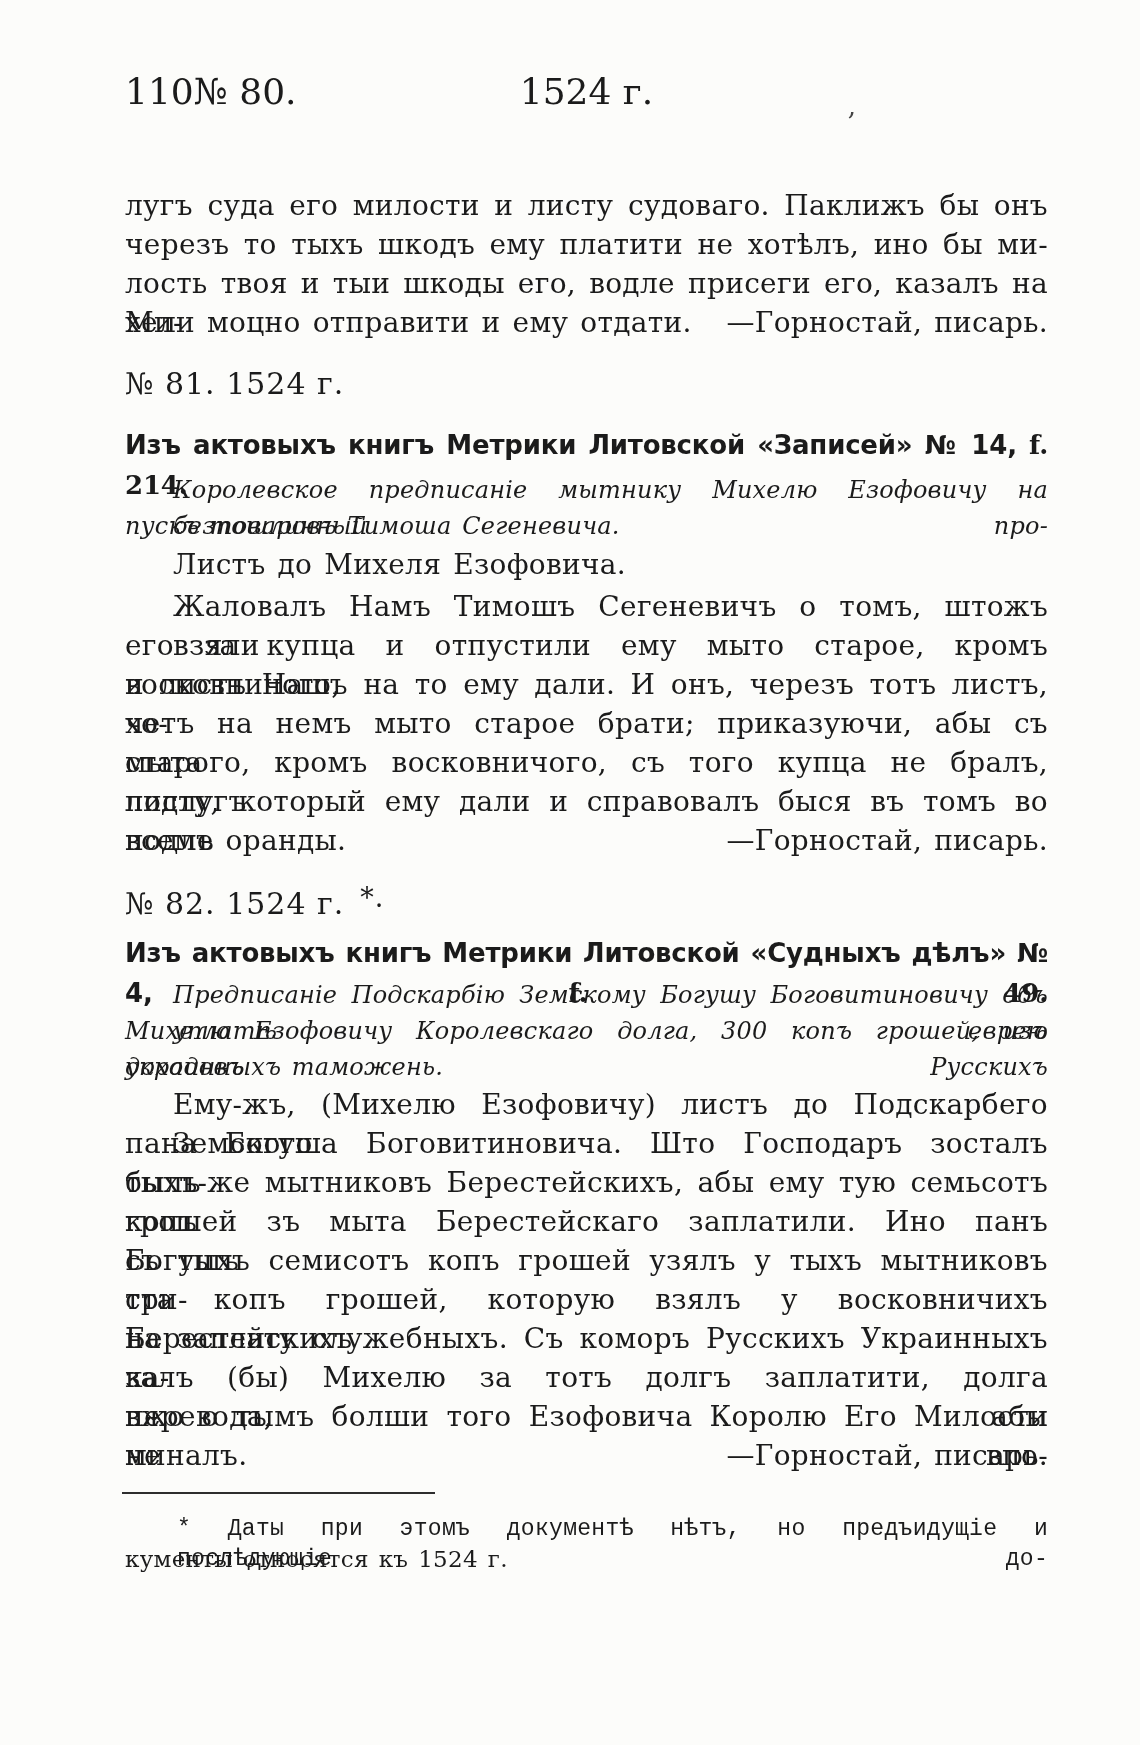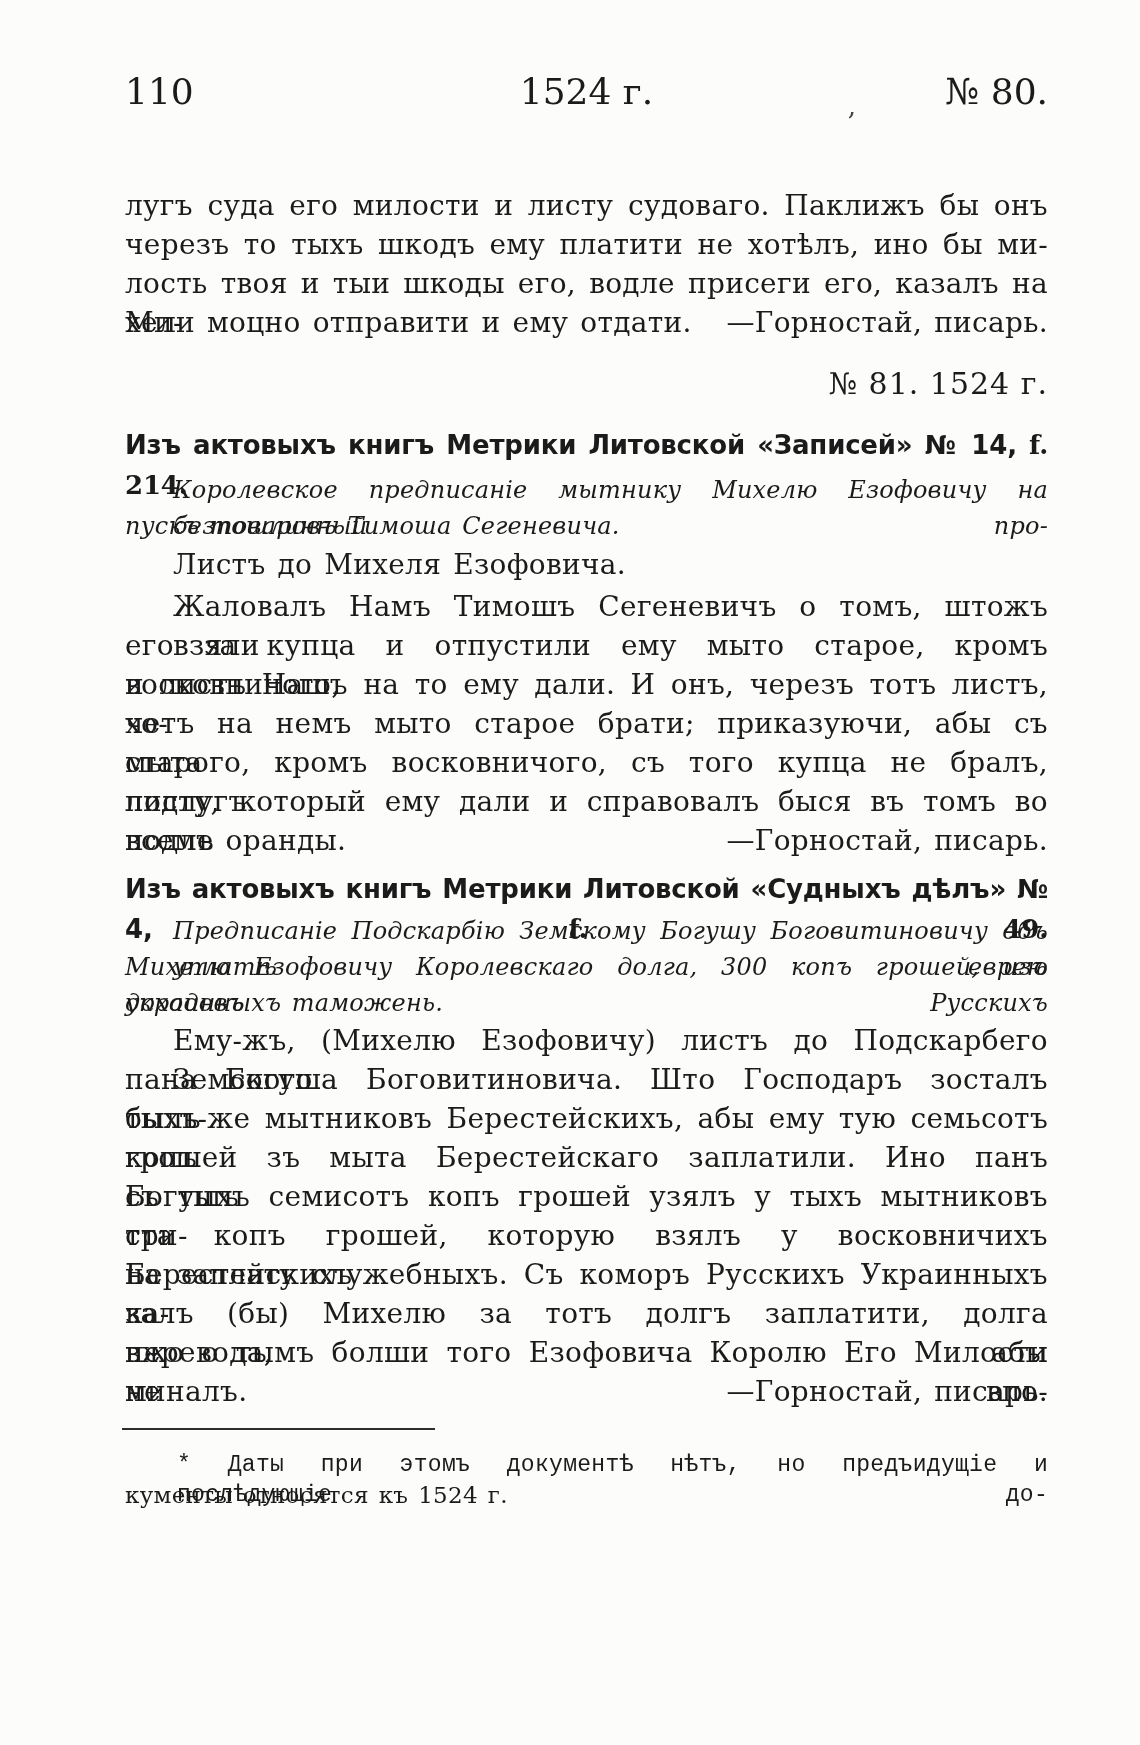--- a/index.html
+++ b/index.html
@@ -11,21 +11,21 @@
     color:#1b1b1b;
     overflow:hidden;
   }
   .page{
     position:absolute;left:125px;top:0;width:923px;
   }
   
   .runhead{
     margin-top:70px;height:44px;line-height:44px;
     font-size:36px;
-    display:flex;justify-content:space-between;align-items:baseline;
+    display:flex;align-items:baseline;
     position:relative;
   }
   .runhead .center{
     position:absolute;left:0;right:0;text-align:center;
   }
   .ink-mark{
     position:absolute;right:192px;top:14px;font-size:26px;color:#444;
   }
   
   .bline{
@@ -38,21 +38,21 @@
     text-align:justify;text-align-last:justify;
   }
   .indent{padding-left:48px;}
   .sigline{
     display:flex;justify-content:space-between;
     white-space:normal;
   }
   
   .dochead{
     font-size:30px;line-height:40px;height:40px;
-    text-align:right;letter-spacing:1px;
+    text-align:left;letter-spacing:1px;
   }
   .dochead .star{
     position:relative;top:-7px;margin-left:16px;font-size:27px;
   }
   
   .srchead{
     font-family:"DejaVu Sans", sans-serif;font-weight:bold;
     font-size:26px;line-height:40px;height:40px;
     letter-spacing:-0.2px;
     text-align:justify;text-align-last:justify;
@@ -119,20 +119,23 @@
     <div class="bline jline">и листъ Нашъ на то ему дали. И онъ, черезъ тотъ листъ, хо-</div>
     <div class="bline jline">четъ на немъ мыто старое брати; приказуючи, абы съ мыта</div>
     <div class="bline jline">старого, кромъ восковничого, съ того купца не бралъ, подлугъ</div>
     <div class="bline jline">листу, который ему дали и справовалъ быся въ томъ во всемъ</div>
     <div class="bline sigline">
       <span>подле оранды.</span>
       <span>—Горностай, писарь.</span>
     </div>
   </div>
 
+  <div class="dochead" style="margin-top:24px;">
+    <span>№ 82. 1524 г.</span><span class="star">*.</span>
+  </div>
   <div class="srchead" style="margin-top:9px;">
     <span>Изъ актовыхъ книгъ Метрики Литовской «Судныхъ дѣлъ» № 4,</span>
     <span class="folio">f. 49.</span>
   </div>
   <div style="margin-top:4px;">
     <div class="iline ijust indent">Предписаніе Подскарбію Земскому Богушу Боговитиновичу объ уплатѣ еврею</div>
     <div class="iline ijust">Михелю Езофовичу Королевскаго долга, 300 копъ грошей, изъ доходовъ Русскихъ</div>
     <div class="iline">украинныхъ таможень.</div>
   </div>
   <div style="margin-top:0;">

